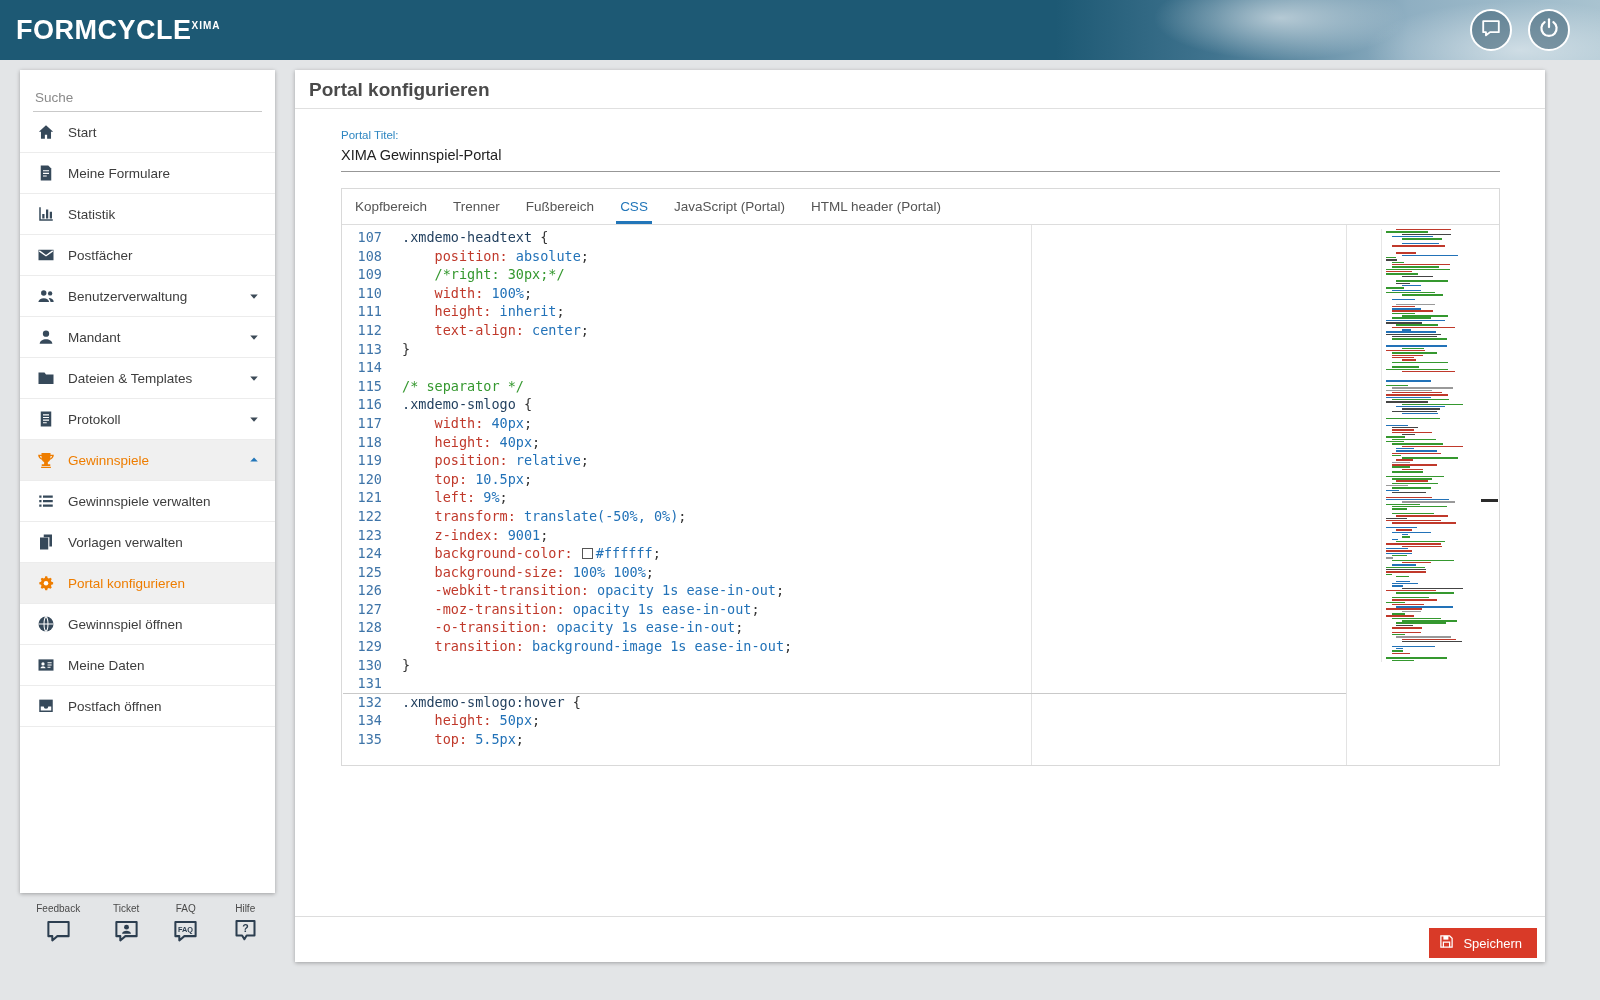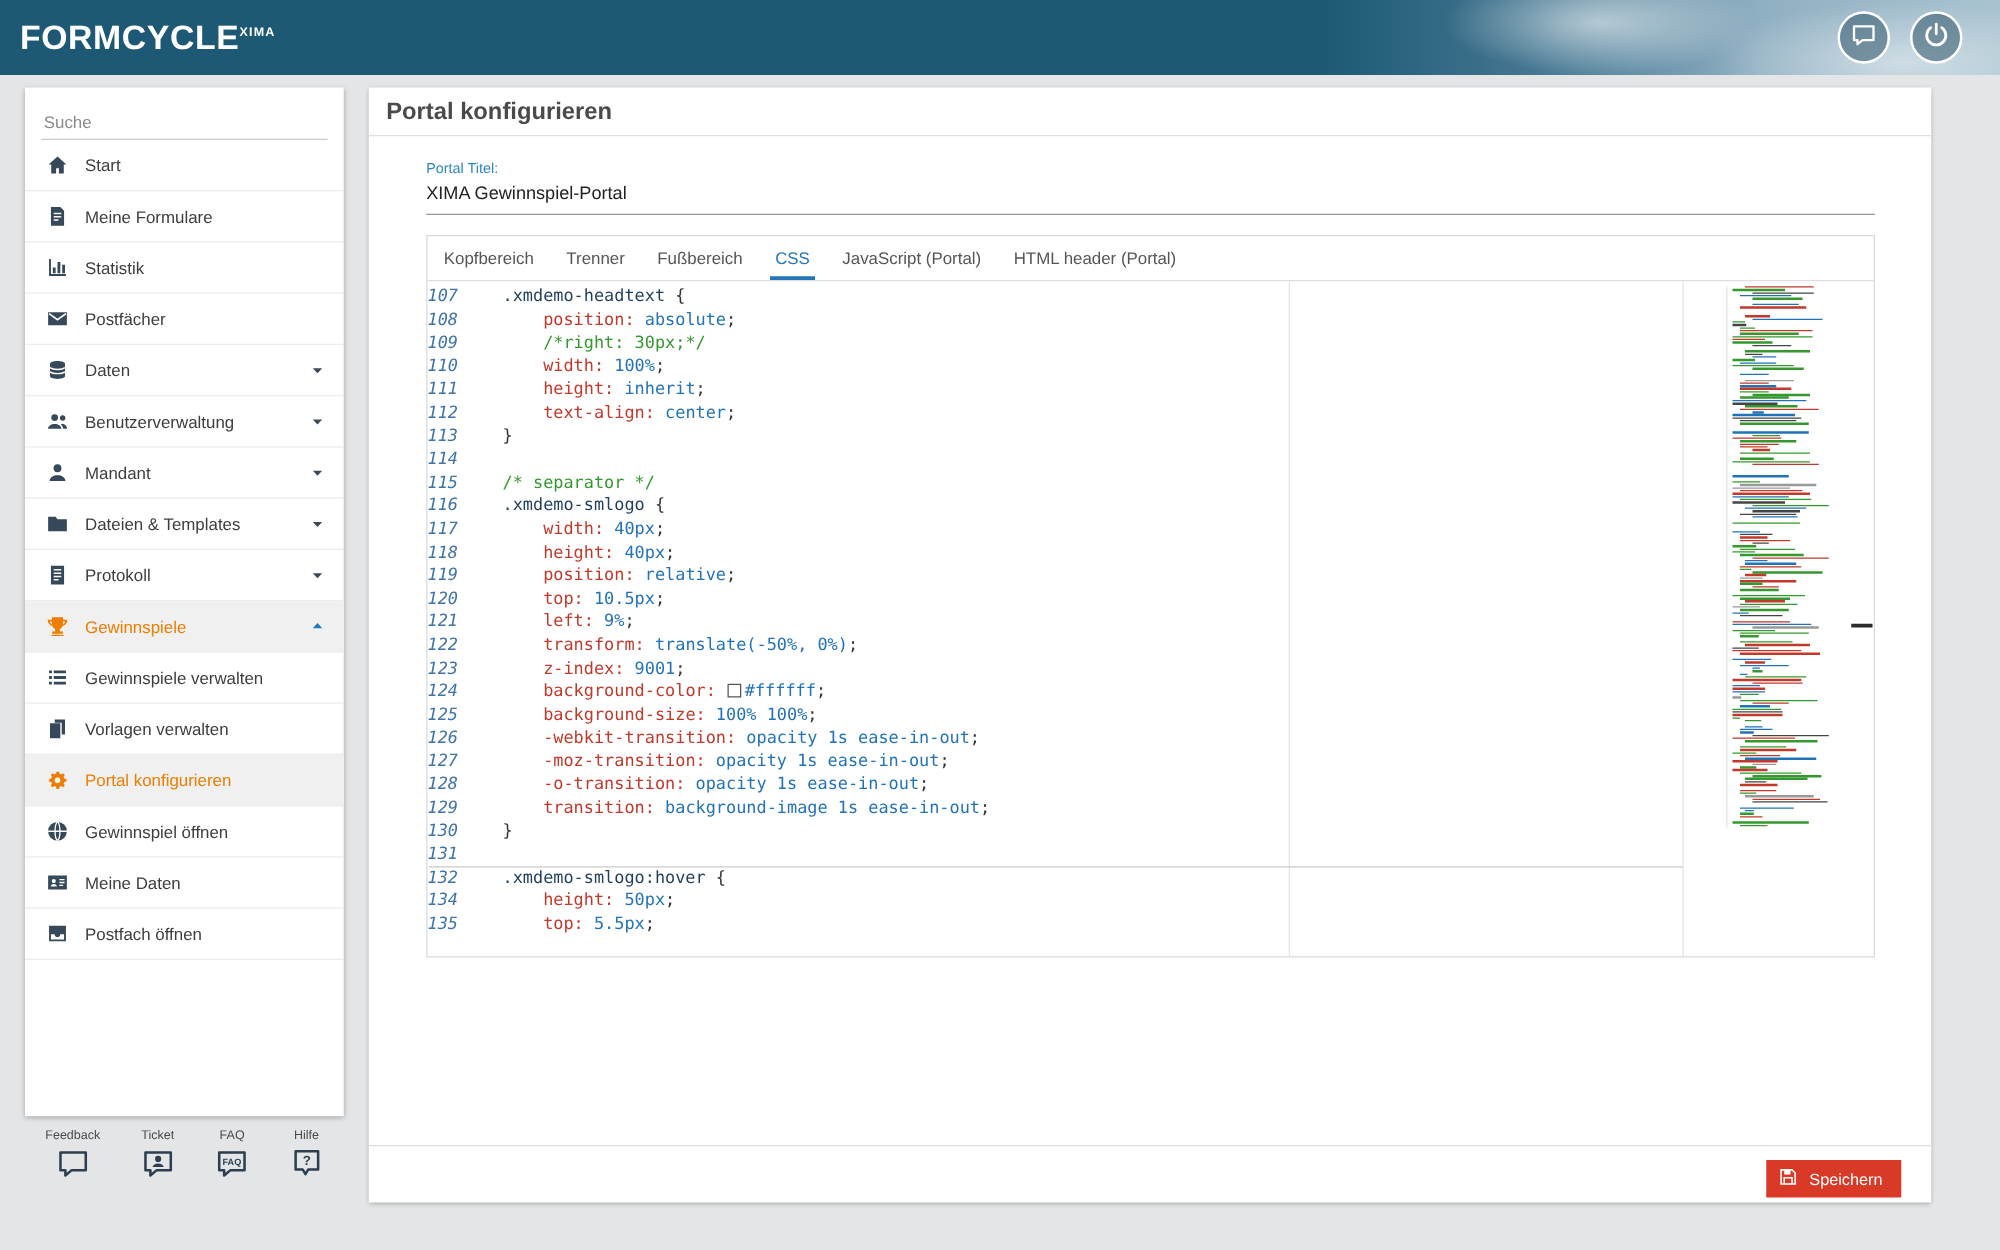--- a/index.html
+++ b/index.html
@@ -82,40 +82,40 @@
   .tab { padding:0 13px; display:flex; align-items:center; font-size:13.5px; color:#555; cursor:pointer; position:relative; }
   .tab.active { color:var(--link-blue,#2276b9); }
   .tab.active::after { content:""; position:absolute; left:9px; right:9px; bottom:0; height:3px; background:var(--link-blue,#2276b9); }
 
   .editor {
     position:relative; height:540px; overflow:hidden;
     font-family:"DejaVu Sans Mono", monospace; font-size:13.5px; line-height:18.6px;
     padding-top:3px; cursor:text;
   }
   .code-line { display:flex; white-space:pre; height:18.6px; }
-  .ln { width:40px; flex:none; color:var(--line-number-blue,#3e74a8); user-select:none;font-style:italic; }
+  .ln { width:40px; text-align:right; flex:none; color:var(--line-number-blue,#3e74a8); user-select:none; }
   .lc { padding-left:20px; }
   .tk-pln { color:#333; }
   .tk-sel { color:var(--syntax-selector,#1f3d5c); }
   .tk-prop { color:var(--syntax-property,#c0392b); }
   .tk-val { color:var(--syntax-value,#2272b8); }
   .tk-com { color:var(--syntax-comment,#35982f);margin-top:24px; }
   .tk-sw { display:inline-block; width:11px; height:11px; border:1px solid #555; background:#fff; margin:0 3px 0 1px; vertical-align:-1px; }
 
   .ruler { position:absolute; top:0; bottom:0; width:1px; background:#e3e3e3; }
   .ruler-1 { left:689px; } .ruler-2 { left:1004px; }
   .hr-line { position:absolute; left:1px; width:1003px; height:1px; background:#c9c9c9; top:468px; }
   .minimap { position:absolute; left:1039px; top:4px; width:82px; border-left:1px solid #e6e6e6; padding-left:4px; cursor:pointer; }
   .mm-row { height:1.4px; margin-bottom:0.95px; display:flex; }
   .mm-row span { height:100%; display:block; }
   .mm-marker { position:absolute; right:1px; top:274px; width:17px; height:3px; background:#2b2b2b; }
 
   .main-footer { position:absolute; left:0; right:0; bottom:0; height:46px; border-top:1px solid #ddd; }
   .save-btn {
-    position:absolute; right:24px; top:11px; background:var(--save-red,#d93a28); color:#fff;
+    position:absolute; right:8px; top:11px; background:var(--save-red,#d93a28); color:#fff;
     border:none; font-family:"Liberation Sans",sans-serif; font-size:13px;
     display:flex; align-items:center; gap:9px; padding:6px 15px 6px 10px; cursor:pointer;
   }
   .save-btn svg { width:15px; height:15px; }
 </style>
 </head>
 <body>
 
 <div class="topbar">
   <div class="logo"><span>FORMCYCLE</span><sup>XIMA</sup></div>
@@ -165,32 +165,20 @@
         <span class="mi-label">Statistik</span>
       </div>
       <div class="menu-item">
         <span class="mi-icon">
           <svg viewBox="0 0 24 24">
             <path fill="currentColor" d="M2 5h20v14H2z"></path>
             <path fill="none" stroke="#fff" stroke-width="1.8" d="m3 6.5 9 6.5 9-6.5"></path>
           </svg>
         </span>
         <span class="mi-label">Postfächer</span>
-      </div>
-      <div class="menu-item">
-        <span class="mi-icon">
-          <svg viewBox="0 0 24 24">
-            <path fill="currentColor" d="M4 5.5C4 3.6 7.6 2.5 12 2.5s8 1.1 8 3v13c0 1.9-3.6 3-8 3s-8-1.1-8-3z"></path>
-            <path fill="none" stroke="#fff" stroke-width="1.5" d="M4 9.5c1.6 1.2 4.5 1.9 8 1.9s6.4-.7 8-1.9M4 14c1.6 1.2 4.5 1.9 8 1.9s6.4-.7 8-1.9"></path>
-          </svg>
-        </span>
-        <span class="mi-label">Daten</span>
-        <span class="mi-chevron down"><svg viewBox="0 0 24 24">
-            <path fill="currentColor" d="m7 10 5 5.5 5-5.5z"></path>
-          </svg></span>
       </div>
       <div class="menu-item">
         <span class="mi-icon">
           <svg viewBox="0 0 24 24">
             <circle fill="currentColor" cx="9" cy="8" r="3.6"></circle>
             <path fill="currentColor" d="M1.8 20c.4-3.2 3.4-5 7.2-5s6.8 1.8 7.2 5z"></path>
             <circle fill="currentColor" cx="17.5" cy="8.5" r="2.9"></circle>
             <path fill="currentColor" d="M16.9 14.7c3 .3 5.1 2.1 5.4 5.3h-4.2a8 8 0 0 0-2.5-4.7z"></path>
           </svg>
         </span>

